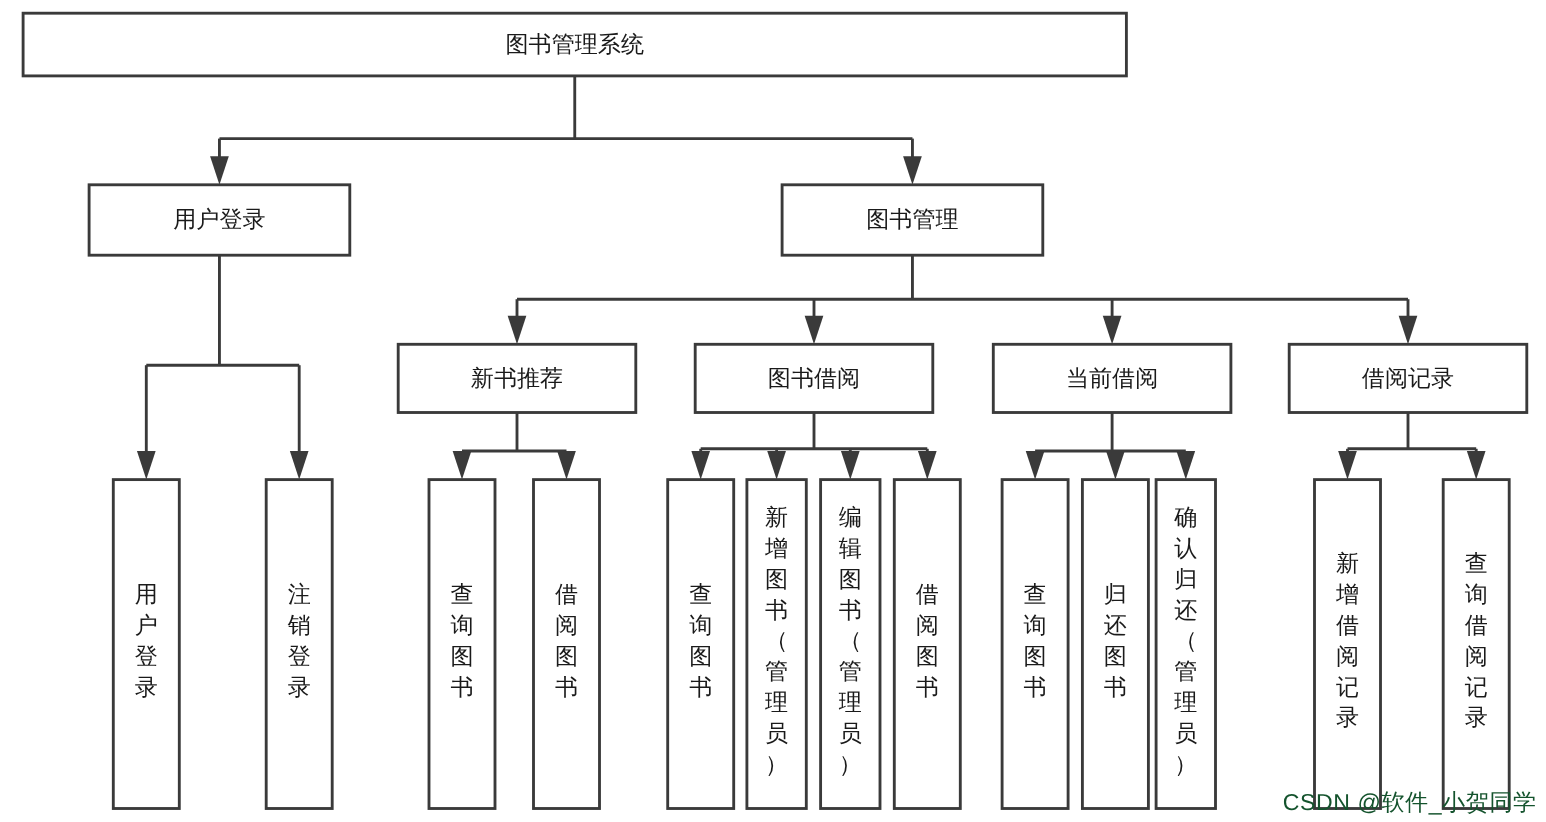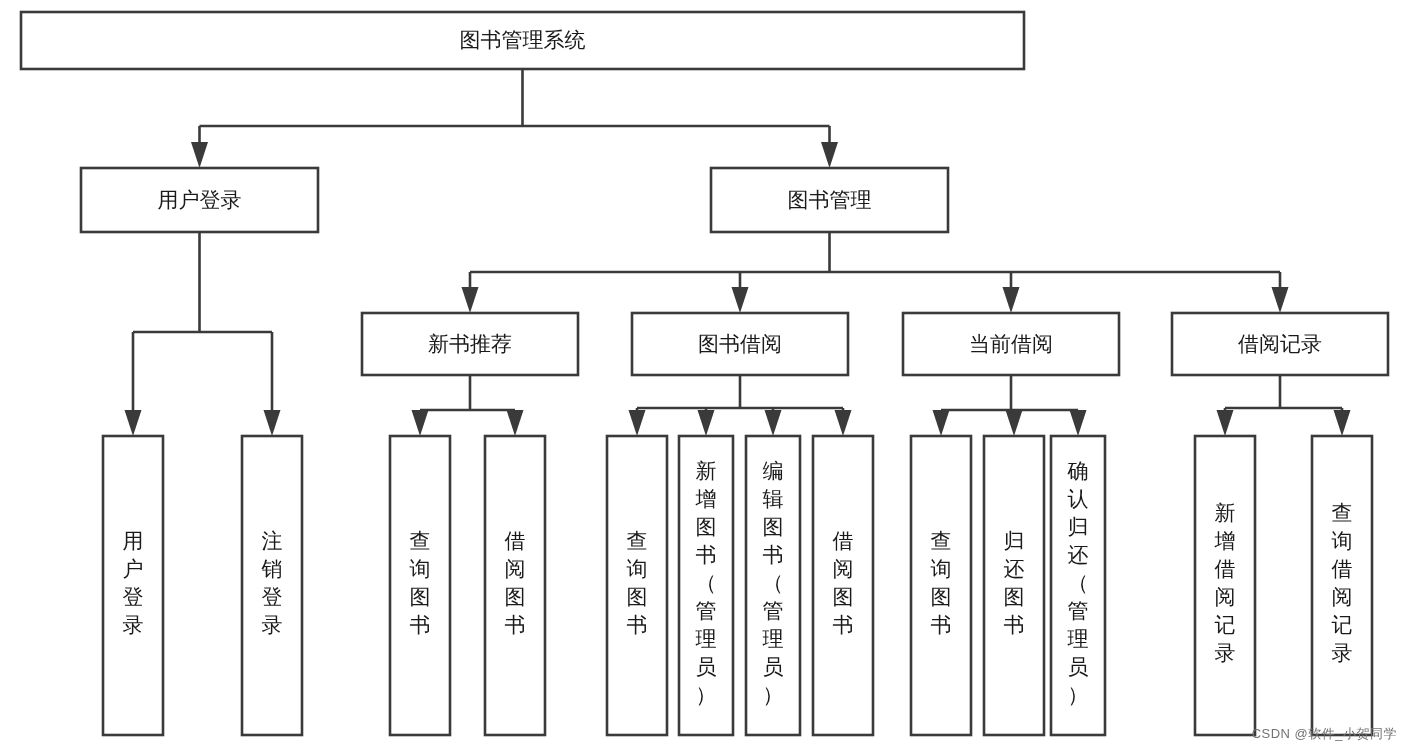--- a/index.html
+++ b/index.html
@@ -52,22 +52,22 @@
     font-family: "Liberation Sans", "DejaVu Sans", sans-serif;
     font-size: 21px;
     fill: #1a1a1a;
     text-anchor: middle;
   }
   .watermark {
     position: absolute;
     right: 8px;
     bottom: 4px;
     font-family: "Liberation Sans", "DejaVu Sans", sans-serif;
-    font-size: 13px;
-    color: #737373;
+    font-size: 21px;
+    color: #14532d;
     white-space: nowrap;
     letter-spacing: 0.5px;
   }
 </style>
 </head>
 <body>
 
 <div id="diagram-root">
   <svg class="diagram" viewBox="0 0 1405 747">
     <g id="edges-layer">

